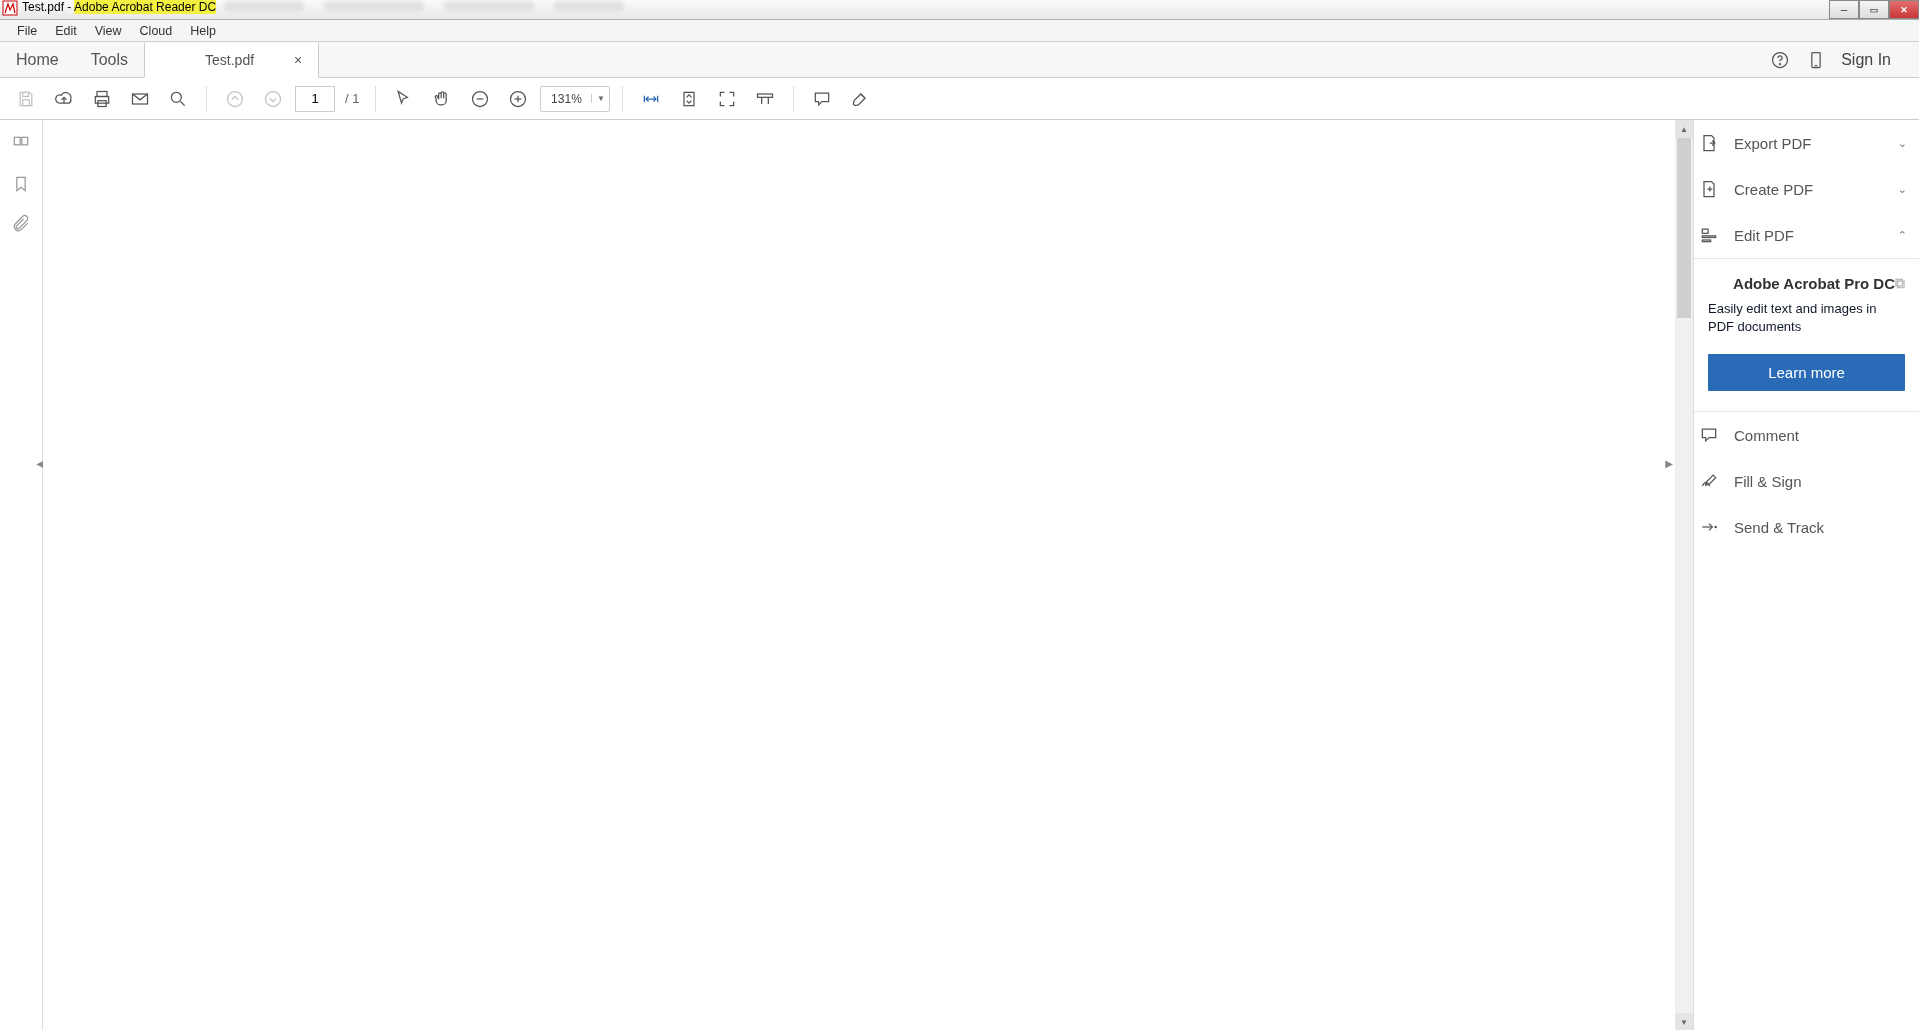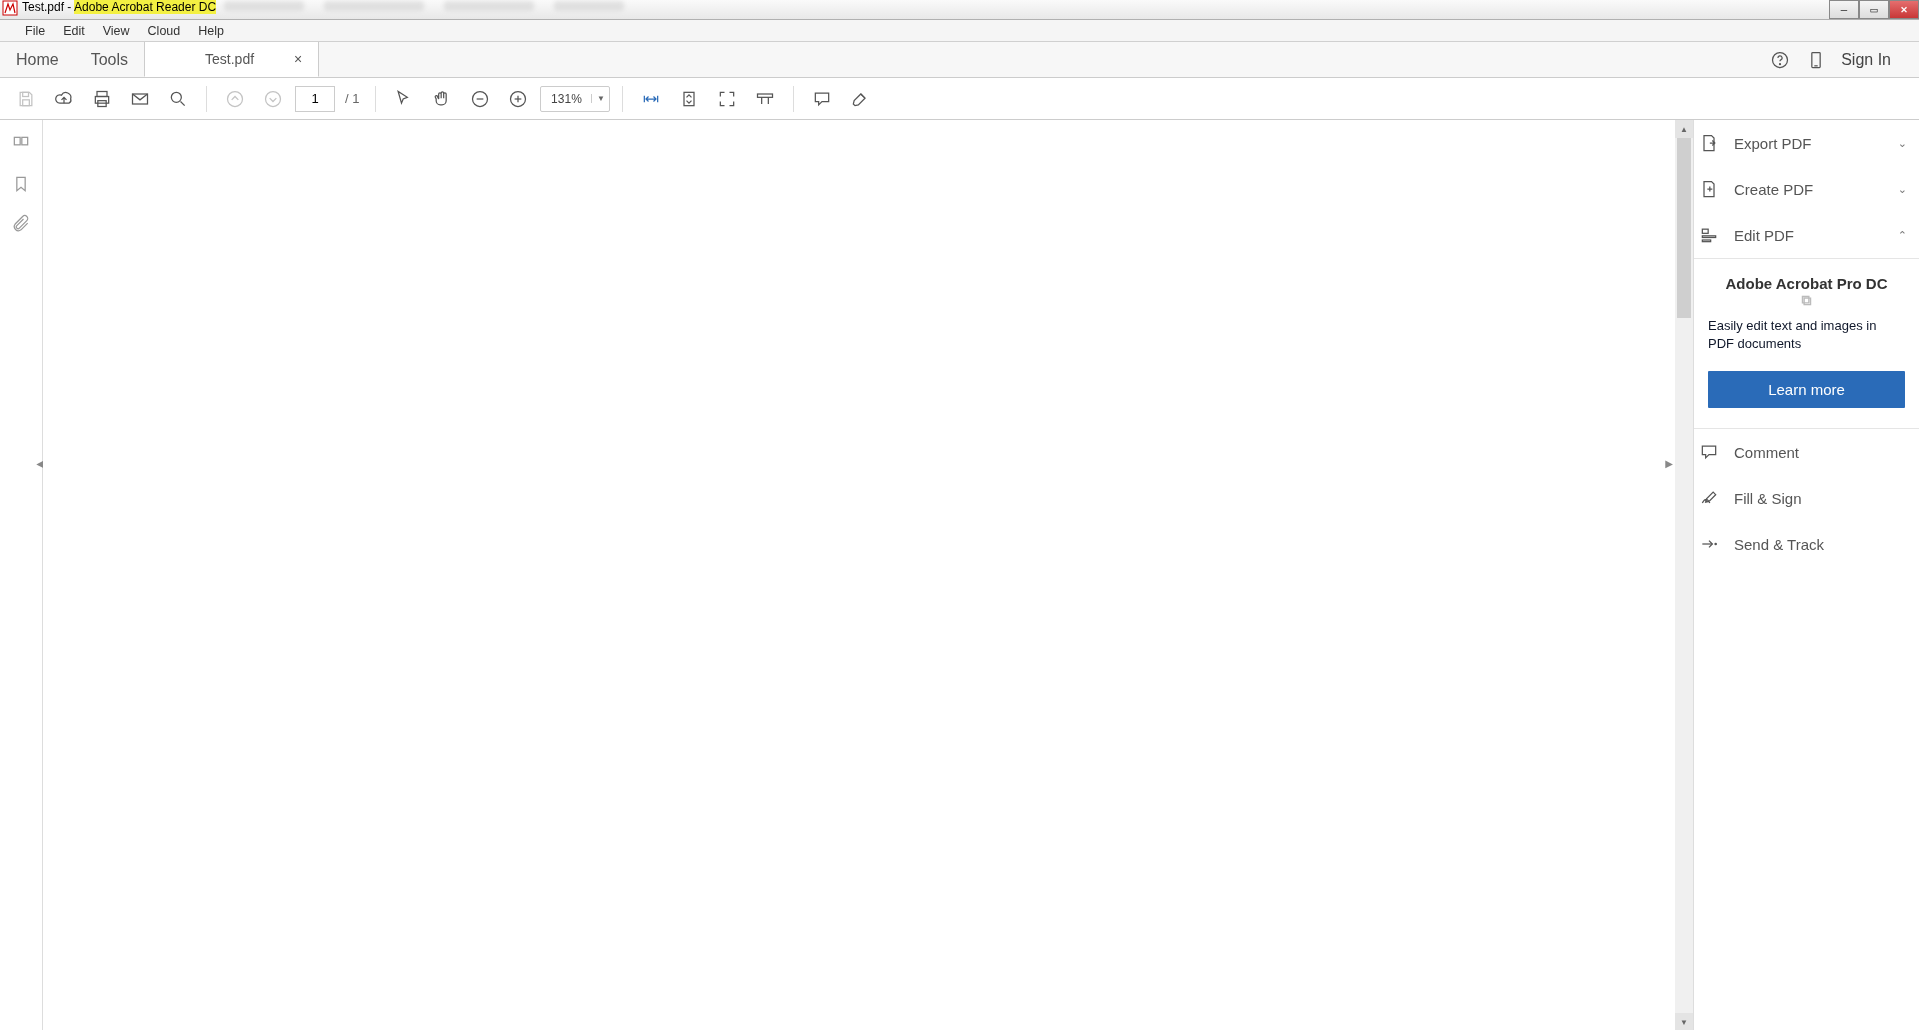--- a/index.html
+++ b/index.html
@@ -10,26 +10,26 @@
     .titlebar-icon { width: 16px; height: 16px; margin-left: 2px; }
     .titlebar-text { font-size: 12px; margin-left: 4px; }
     .title-highlight { background: #f3f042; }
     .titlebar-blur { flex: 1; height: 12px; margin-left: 8px; display: flex; gap: 20px; align-items: center; }
     .blur-item { height: 10px; background: #ccc; border-radius: 3px; filter: blur(2px); opacity: 0.5; }
     .window-controls { position: absolute; right: 0; top: 0; display: flex; height: 19px; }
     .win-btn { width: 30px; height: 19px; display: flex; align-items: center; justify-content: center; border: 1px solid #888; background: linear-gradient(to bottom, #f5f5f5, #ddd); font-size: 9px; cursor: pointer; }
     .win-btn.close { background: linear-gradient(to bottom, #e56e6e, #c83737); color: #fff; font-weight: bold; }
 
     
-    .menubar { height: 22px; background: #f5f5f5; border-bottom: 1px solid #d0d0d0; display: flex; align-items: center; padding-left: 16px; }
+    .menubar { height: 22px; background: #f5f5f5; border-bottom: 1px solid #d0d0d0; display: flex; align-items: center; padding-left: 8px; }
     .menu-item { font-size: 12.5px; color: #333; padding: 2px 9px; cursor: pointer; }
 
     
     .header-tabs { height: 36px; background: #f7f7f7; border-bottom: 1px solid #ccc; display: flex; align-items: center; justify-content: space-between; }
-    .header-left { display: flex; align-items: flex-start; height: 100%; }
+    .header-left { display: flex; align-items: center; height: 100%; }
     .header-tab { font-size: 16px; color: #555; padding: 0 16px; height: 100%; display: flex; align-items: center; cursor: pointer; }
     .doc-tab { background: #fff; border-left: 1px solid #ccc; border-right: 1px solid #ccc; height: 100%; display: flex; align-items: center; padding: 0 16px 0 60px; gap: 40px; position: relative; margin-bottom: -1px; border-bottom: 1px solid #fff; }
     .doc-tab span { font-size: 14px; color: #555; }
     .doc-tab-close { font-size: 14px; color: #888; cursor: pointer; }
     .header-right { display: flex; align-items: center; gap: 14px; padding-right: 28px; }
     .hdr-icon { width: 22px; height: 22px; display: flex; align-items: center; justify-content: center; cursor: pointer; color: #555; }
     .signin { font-size: 16px; color: #444; cursor: pointer; }
 
     
     .toolbar { height: 42px; background: #fff; border-bottom: 1px solid #ccc; display: flex; align-items: center; padding: 0 10px; gap: 6px; }
@@ -54,21 +54,21 @@
     .sb-thumb { position: absolute; left: 2px; right: 2px; top: 18px; height: 180px; background: #cfcfcf; border-radius: 0; }
     .sb-arrow.bottom { position: absolute; bottom: 0; width: 100%; }
     .rail-expand { position: absolute; top: 338px; right: 20px; font-size: 10px; color: #888; cursor: pointer; }
 
     
     .right-panel { width: 226px; border-left: 1px solid #ddd; background: #fff; display: flex; flex-direction: column; overflow-y: auto; }
     .tool-item { display: flex; align-items: center; padding: 12px 4px; gap: 14px; cursor: pointer; font-size: 15px; color: #555; position: relative; }
     .tool-icon { width: 22px; height: 22px; display: flex; align-items: center; justify-content: center; }
     .tool-chevron { position: absolute; right: 12px; font-size: 11px; color: #777; }
     .edit-section { padding: 16px 14px 20px 14px; border-top: 1px solid #e5e5e5; border-bottom: 1px solid #e5e5e5; position: relative; }
-    .edit-title { font-size: 15px; font-weight: 600; color: #333; margin-bottom: 8px; display: flex; justify-content: flex-end; align-items: center; flex-direction: column; }
+    .edit-title { font-size: 15px; font-weight: 600; color: #333; margin-bottom: 8px; display: flex; justify-content: flex-end; align-items: center; }
     .edit-desc { font-size: 13px; color: #0f172a; line-height: 1.4; margin-bottom: 18px; }
     .learn-btn { background: #2a6bb8; color: #fff; text-align: center; padding: 10px 0; font-size: 15px; cursor: pointer; border-radius: 1px; }
     .cloud-section { margin-top: auto; border-top: 1px solid #e5e5e5; padding: 18px 14px; text-align: center; }
     .cloud-title { font-size: 13px; font-weight: 600; color: #555; line-height: 1.3; margin-bottom: 10px; }
     .cloud-link { font-size: 12.5px; color: #2a80d4; cursor: pointer; }
     
     
     .ico-svg { width: 20px; height: 20px; stroke: currentColor; fill: none; stroke-width: 1.5; }
   </style>
 </head>

